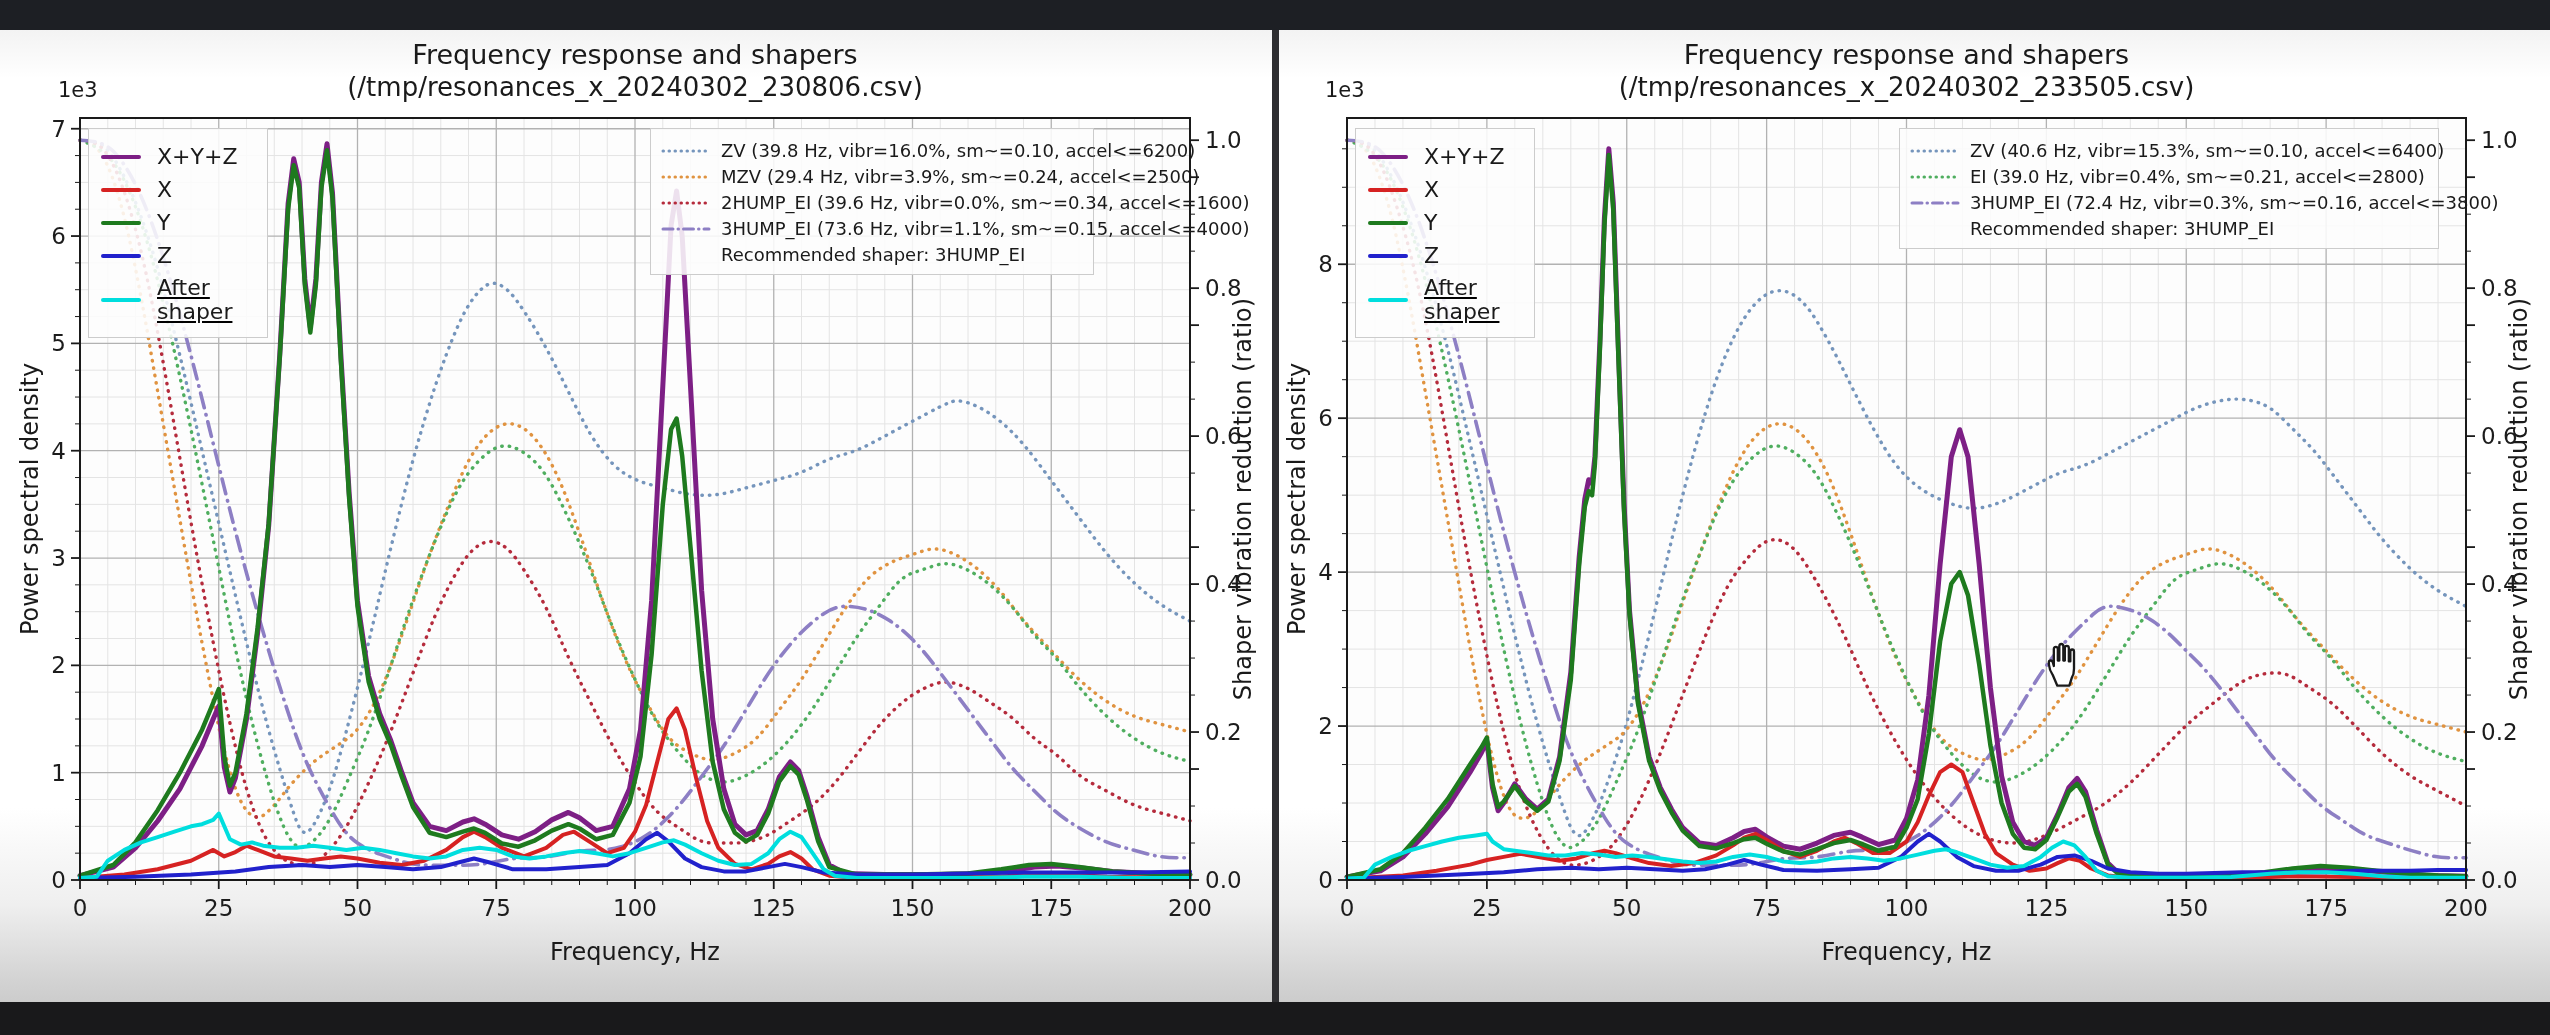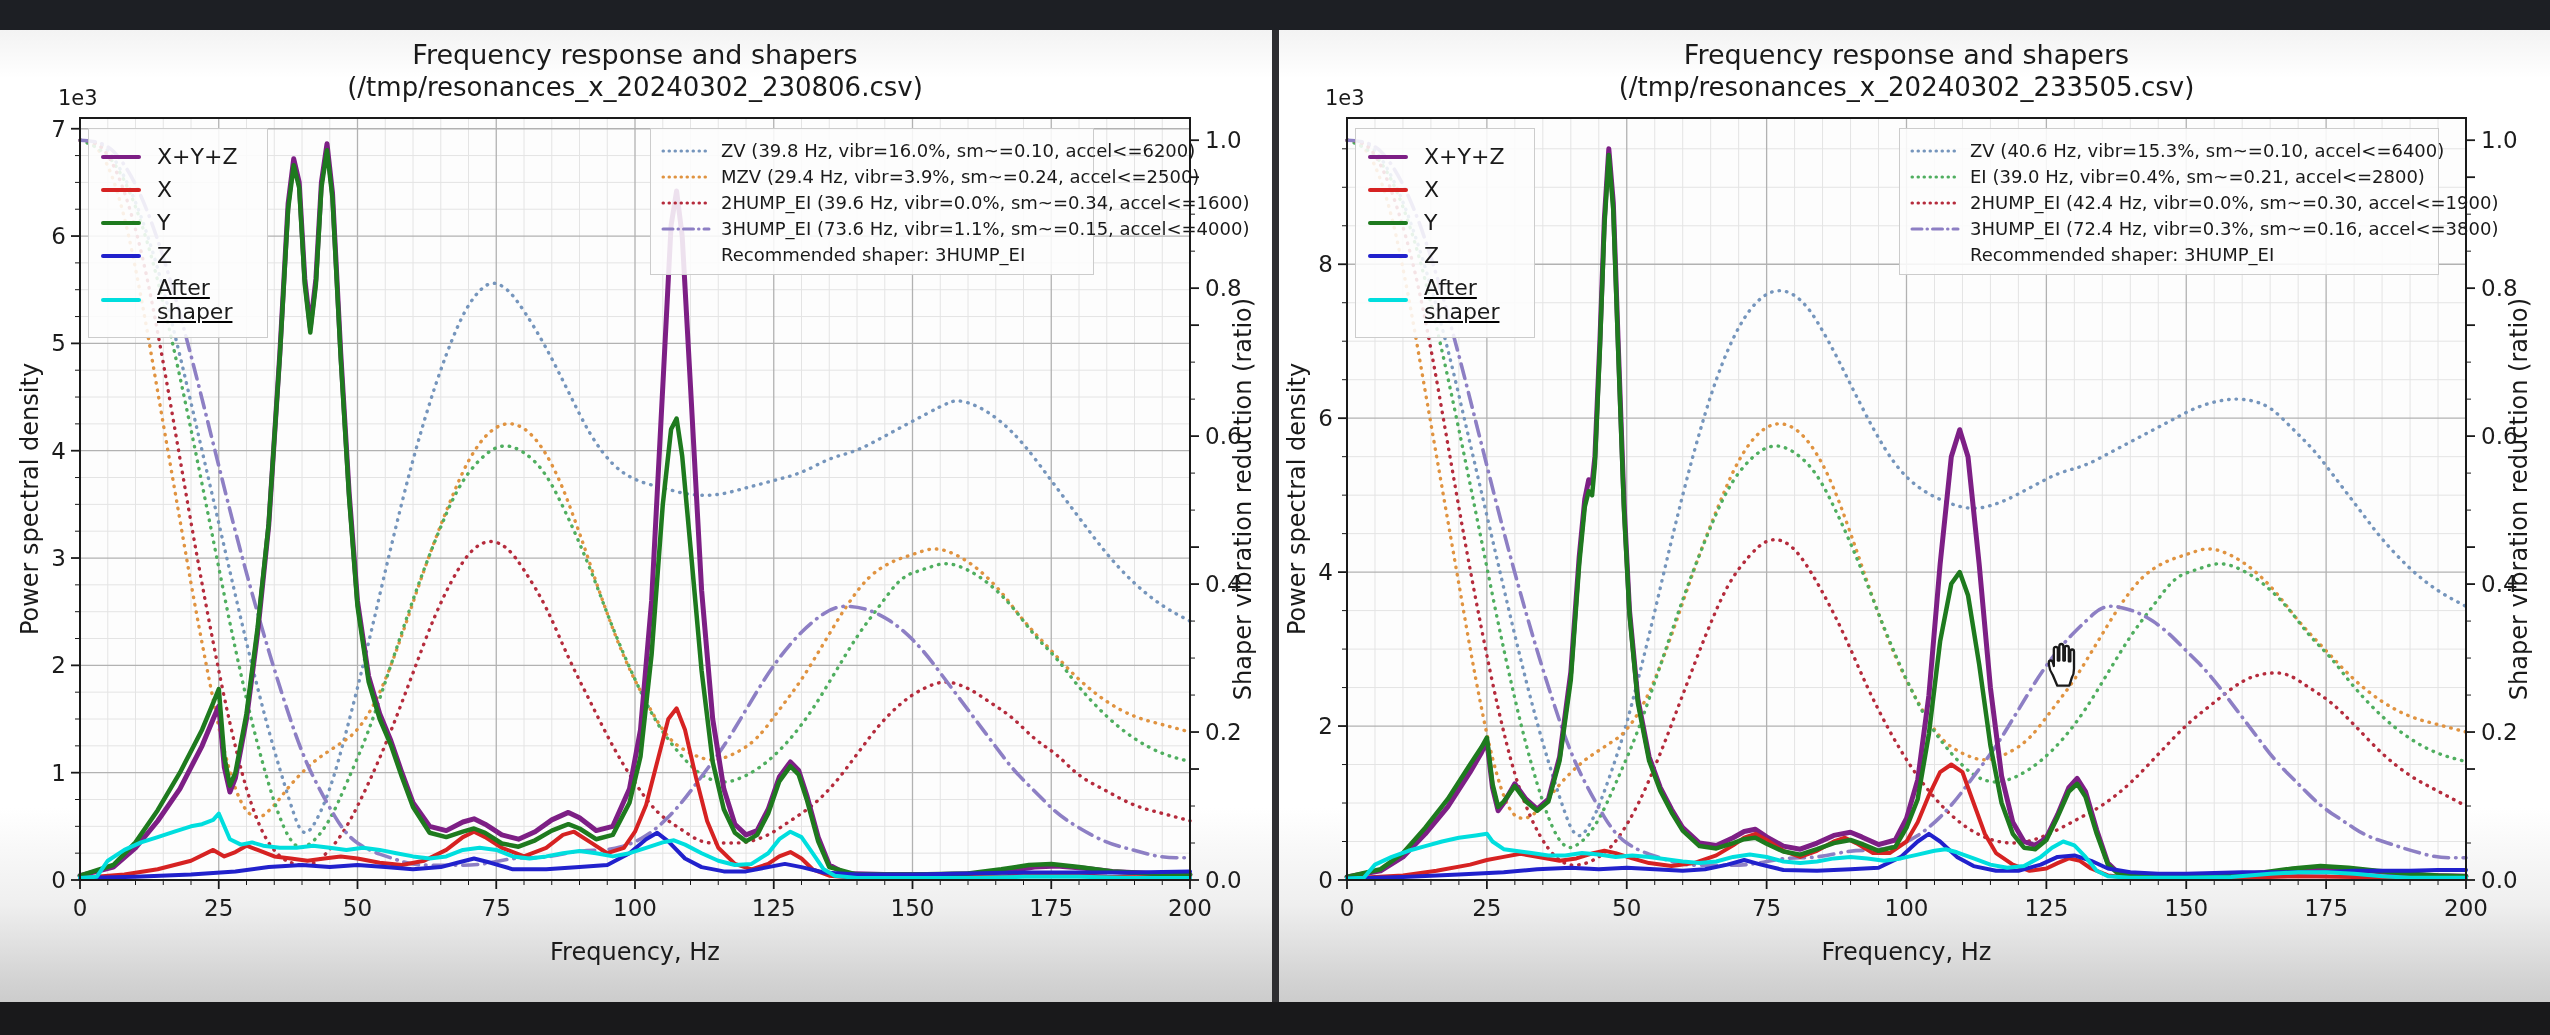--- a/index.html
+++ b/index.html
@@ -14,21 +14,21 @@
   .chart{position:absolute;left:0;top:0;width:100%;height:100%;}
   .tick{font-size:23px;fill:#1c1c1c;font-family:"DejaVu Sans",sans-serif;}
   .title-block{position:absolute;top:8px;text-align:center;color:#1a1a1a;}
   .panel .title-block{left:80px;width:1110px;}
   .title-line1{font-size:27px;line-height:33px;}
   .title-line2{font-size:26px;line-height:33px;}
   .ylab{position:absolute;top:469px;font-size:24px;color:#1a1a1a;white-space:nowrap;}
   .ylab.leftside{left:30px;transform:translate(-50%,-50%) rotate(-90deg);}
   .ylab.rightside{transform:translate(-50%,-50%) rotate(-90deg);}
   .xlab{position:absolute;top:908px;left:80px;width:1110px;text-align:center;font-size:24px;color:#1a1a1a;}
-  .mult{position:absolute;top:56px;left:58px;font-size:21px;color:#1a1a1a;}
+  .mult{position:absolute;top:48px;left:58px;font-size:21px;color:#1a1a1a;}
   .legend{position:absolute;background:rgba(253,253,253,0.88);border:1px solid #cccccc;box-sizing:border-box;}
   .legend-lines{top:98px;padding:10px 14px 8px 12px;}
   .panel.left .legend-lines{left:88px;}
   .panel.right .legend-lines{left:76px;}
   .lrow{display:flex;align-items:center;margin:3px 0;height:30px;}
   .lrow.tall{height:52px;text-decoration:underline;}
   .lsample{display:inline-block;width:40px;height:4px;border-radius:2px;margin-right:16px;flex:0 0 auto;}
   .llabel{font-size:22px;color:#1a1a1a;line-height:24px;white-space:pre-line;width:96px;}
   .legend-shapers{top:98px;padding:8px 12px 6px 10px;}
   .panel.left .legend-shapers{left:650px;width:444px;}
@@ -548,26 +548,20 @@
           <span class="slabel">ZV (40.6 Hz, vibr=15.3%, sm~=0.10, accel&lt;=6400)</span>
         </div>
         <div class="srow">
           <svg width="50" height="10" class="ssample">
             <line x1="2" y1="5" x2="48" y2="5" stroke="#4fae5f" stroke-width="3" stroke-dasharray="0.5 5.5" stroke-linecap="round"></line>
           </svg>
           <span class="slabel">EI (39.0 Hz, vibr=0.4%, sm~=0.21, accel&lt;=2800)</span>
         </div>
         <div class="srow">
           <svg width="50" height="10" class="ssample">
-            <line x1="2" y1="5" x2="48" y2="5" stroke="#b52b3c" stroke-width="3" stroke-dasharray="0.5 5.5" stroke-linecap="round"></line>
-          </svg>
-          <span class="slabel">2HUMP_EI (42.4 Hz, vibr=0.0%, sm~=0.30, accel&lt;=1900)</span>
-        </div>
-        <div class="srow">
-          <svg width="50" height="10" class="ssample">
             <line x1="2" y1="5" x2="48" y2="5" stroke="#8d7fc4" stroke-width="3" stroke-dasharray="10 5 0.5 5" stroke-linecap="round"></line>
           </svg>
           <span class="slabel">3HUMP_EI (72.4 Hz, vibr=0.3%, sm~=0.16, accel&lt;=3800)</span>
         </div>
         <div class="srow">
           <span class="slabel snote">Recommended shaper: 3HUMP_EI</span>
         </div>
       </div>
   </div>
 

